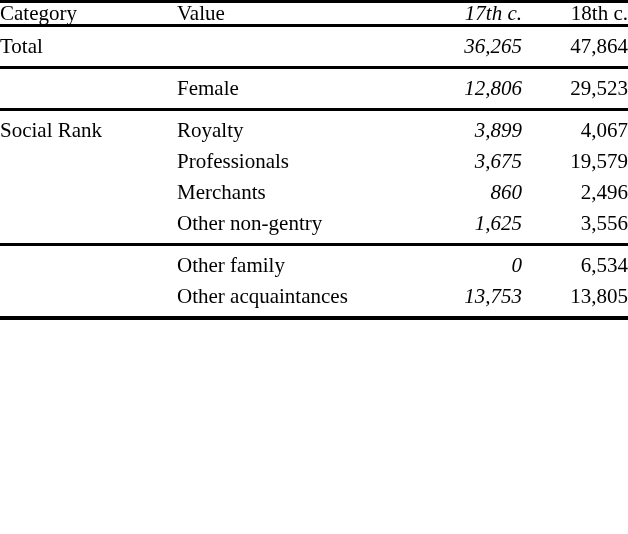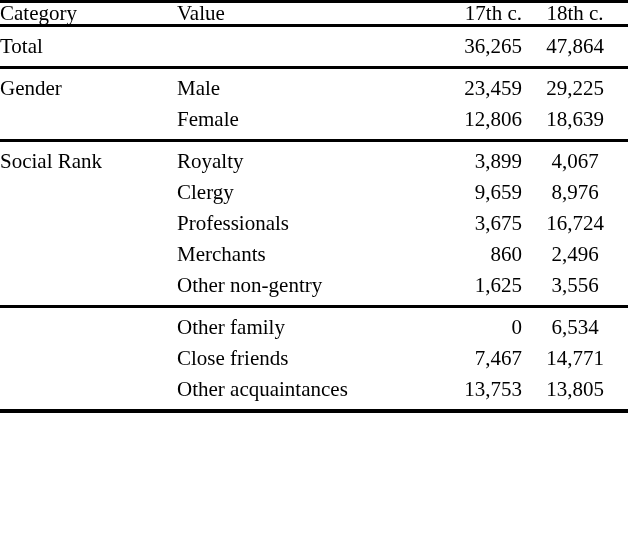--- a/index.html
+++ b/index.html
@@ -50,22 +50,22 @@
     text-align: left;
     padding-left: 8px;
   }
   .cell-value {
     text-align: left;
     padding-left: 4px;
   }
   .cell-num {
     text-align: right;
   }
-  .cell-c17 { padding-right: 4px; }
-  .cell-c18 { padding-right: 4px; text-align: center; }
+  .cell-c17 { padding-right: 4px; font-style: italic; }
+  .cell-c18 { padding-right: 4px; }
 
   
   tbody tr.data-row td {
     height: 31px;
     vertical-align: middle;
     margin-top: 48px;
   }
 
   
   tr.rule-row td {
@@ -137,30 +137,24 @@
       <tr class="rule-row">
         <td colspan="4">
             <div class="rule rule-mid"></div>
           </td>
       </tr>
       <tr class="spacer-row-sm">
           <td colspan="4"></td>
         </tr>
 
       <tr class="data-row">
-        <td class="cell-category">Gender</td>
-        <td class="cell-value">Male</td>
-        <td class="cell-num cell-c17">23,459</td>
-        <td class="cell-num cell-c18">29,225</td>
-      </tr>
-      <tr class="data-row">
         <td class="cell-category"></td>
         <td class="cell-value">Female</td>
         <td class="cell-num cell-c17">12,806</td>
-        <td class="cell-num cell-c18">18,639</td>
+        <td class="cell-num cell-c18">29,523</td>
       </tr>
 
       <tr class="spacer-row-sm">
           <td colspan="4"></td>
         </tr>
       <tr class="rule-row">
         <td colspan="4">
             <div class="rule rule-mid"></div>
           </td>
       </tr>
@@ -169,29 +163,23 @@
         </tr>
 
       <tr class="data-row">
         <td class="cell-category">Social Rank</td>
         <td class="cell-value">Royalty</td>
         <td class="cell-num cell-c17">3,899</td>
         <td class="cell-num cell-c18">4,067</td>
       </tr>
       <tr class="data-row">
         <td class="cell-category"></td>
-        <td class="cell-value">Clergy</td>
-        <td class="cell-num cell-c17">9,659</td>
-        <td class="cell-num cell-c18">8,976</td>
-      </tr>
-      <tr class="data-row">
-        <td class="cell-category"></td>
         <td class="cell-value">Professionals</td>
         <td class="cell-num cell-c17">3,675</td>
-        <td class="cell-num cell-c18">16,724</td>
+        <td class="cell-num cell-c18">19,579</td>
       </tr>
       <tr class="data-row">
         <td class="cell-category"></td>
         <td class="cell-value">Merchants</td>
         <td class="cell-num cell-c17">860</td>
         <td class="cell-num cell-c18">2,496</td>
       </tr>
       <tr class="data-row">
         <td class="cell-category"></td>
         <td class="cell-value">Other non-gentry</td>
@@ -212,26 +200,20 @@
         </tr>
 
       <tr class="data-row">
         <td class="cell-category"></td>
         <td class="cell-value">Other family</td>
         <td class="cell-num cell-c17">0</td>
         <td class="cell-num cell-c18">6,534</td>
       </tr>
       <tr class="data-row">
         <td class="cell-category"></td>
-        <td class="cell-value">Close friends</td>
-        <td class="cell-num cell-c17">7,467</td>
-        <td class="cell-num cell-c18">14,771</td>
-      </tr>
-      <tr class="data-row">
-        <td class="cell-category"></td>
         <td class="cell-value">Other acquaintances</td>
         <td class="cell-num cell-c17">13,753</td>
         <td class="cell-num cell-c18">13,805</td>
       </tr>
 
       <tr class="spacer-row-sm">
           <td colspan="4"></td>
         </tr>
 
       <tr class="rule-row">

